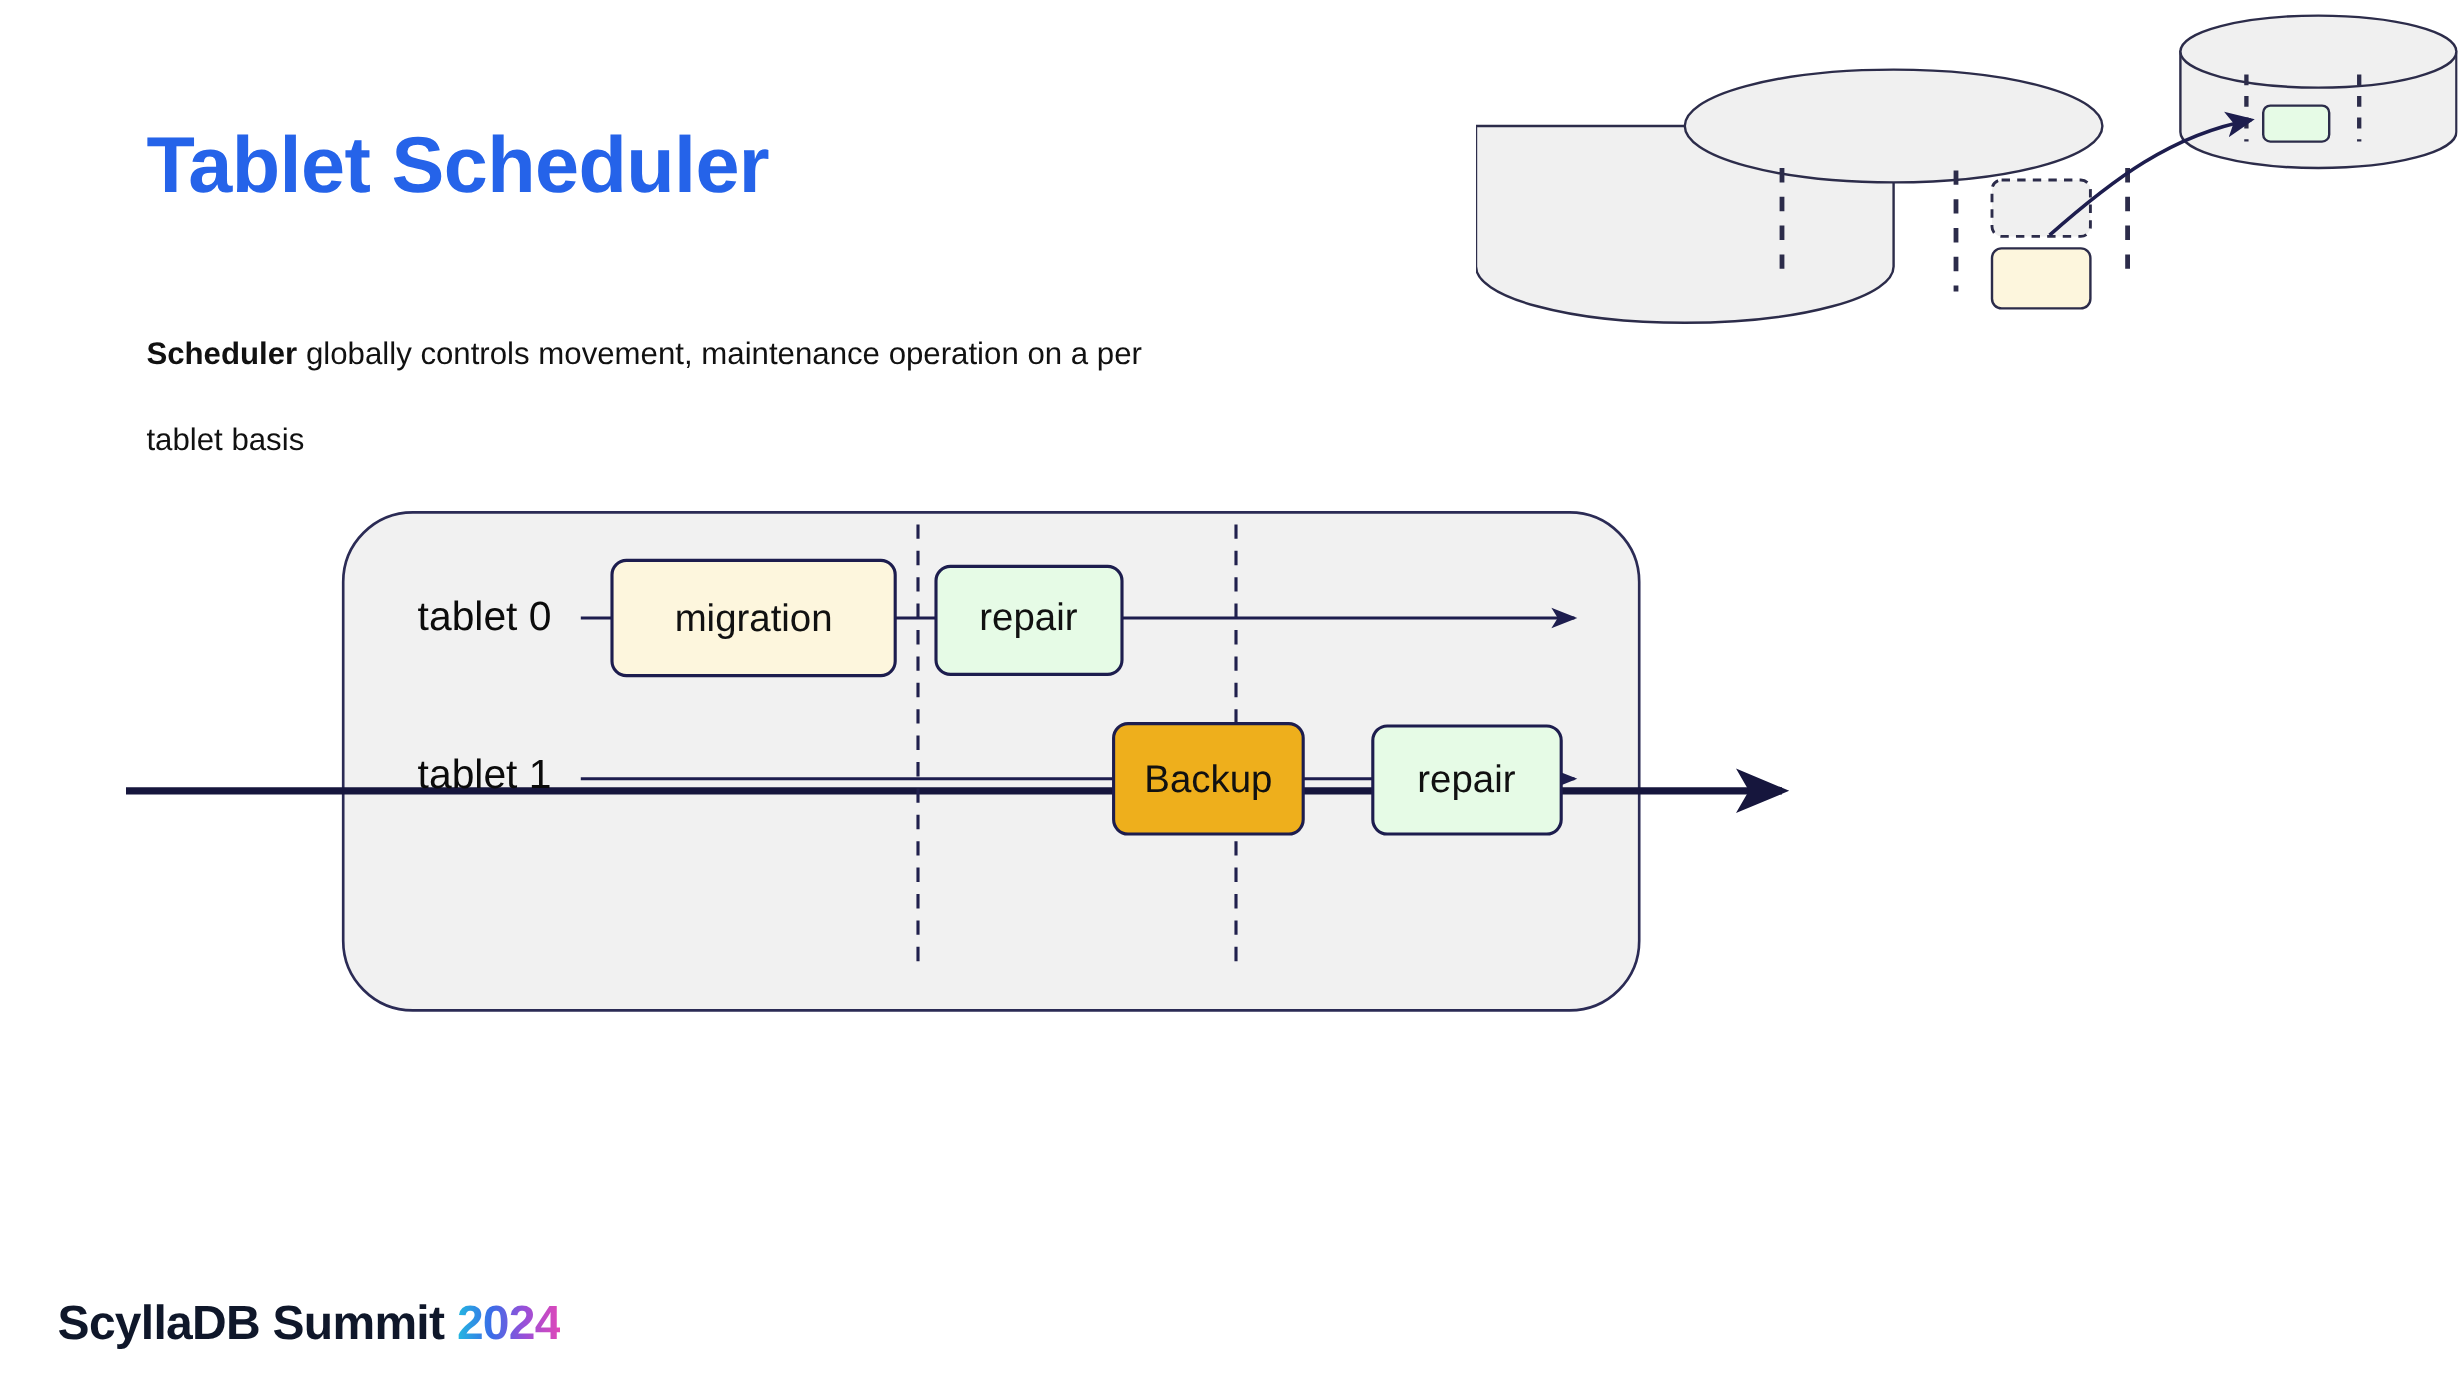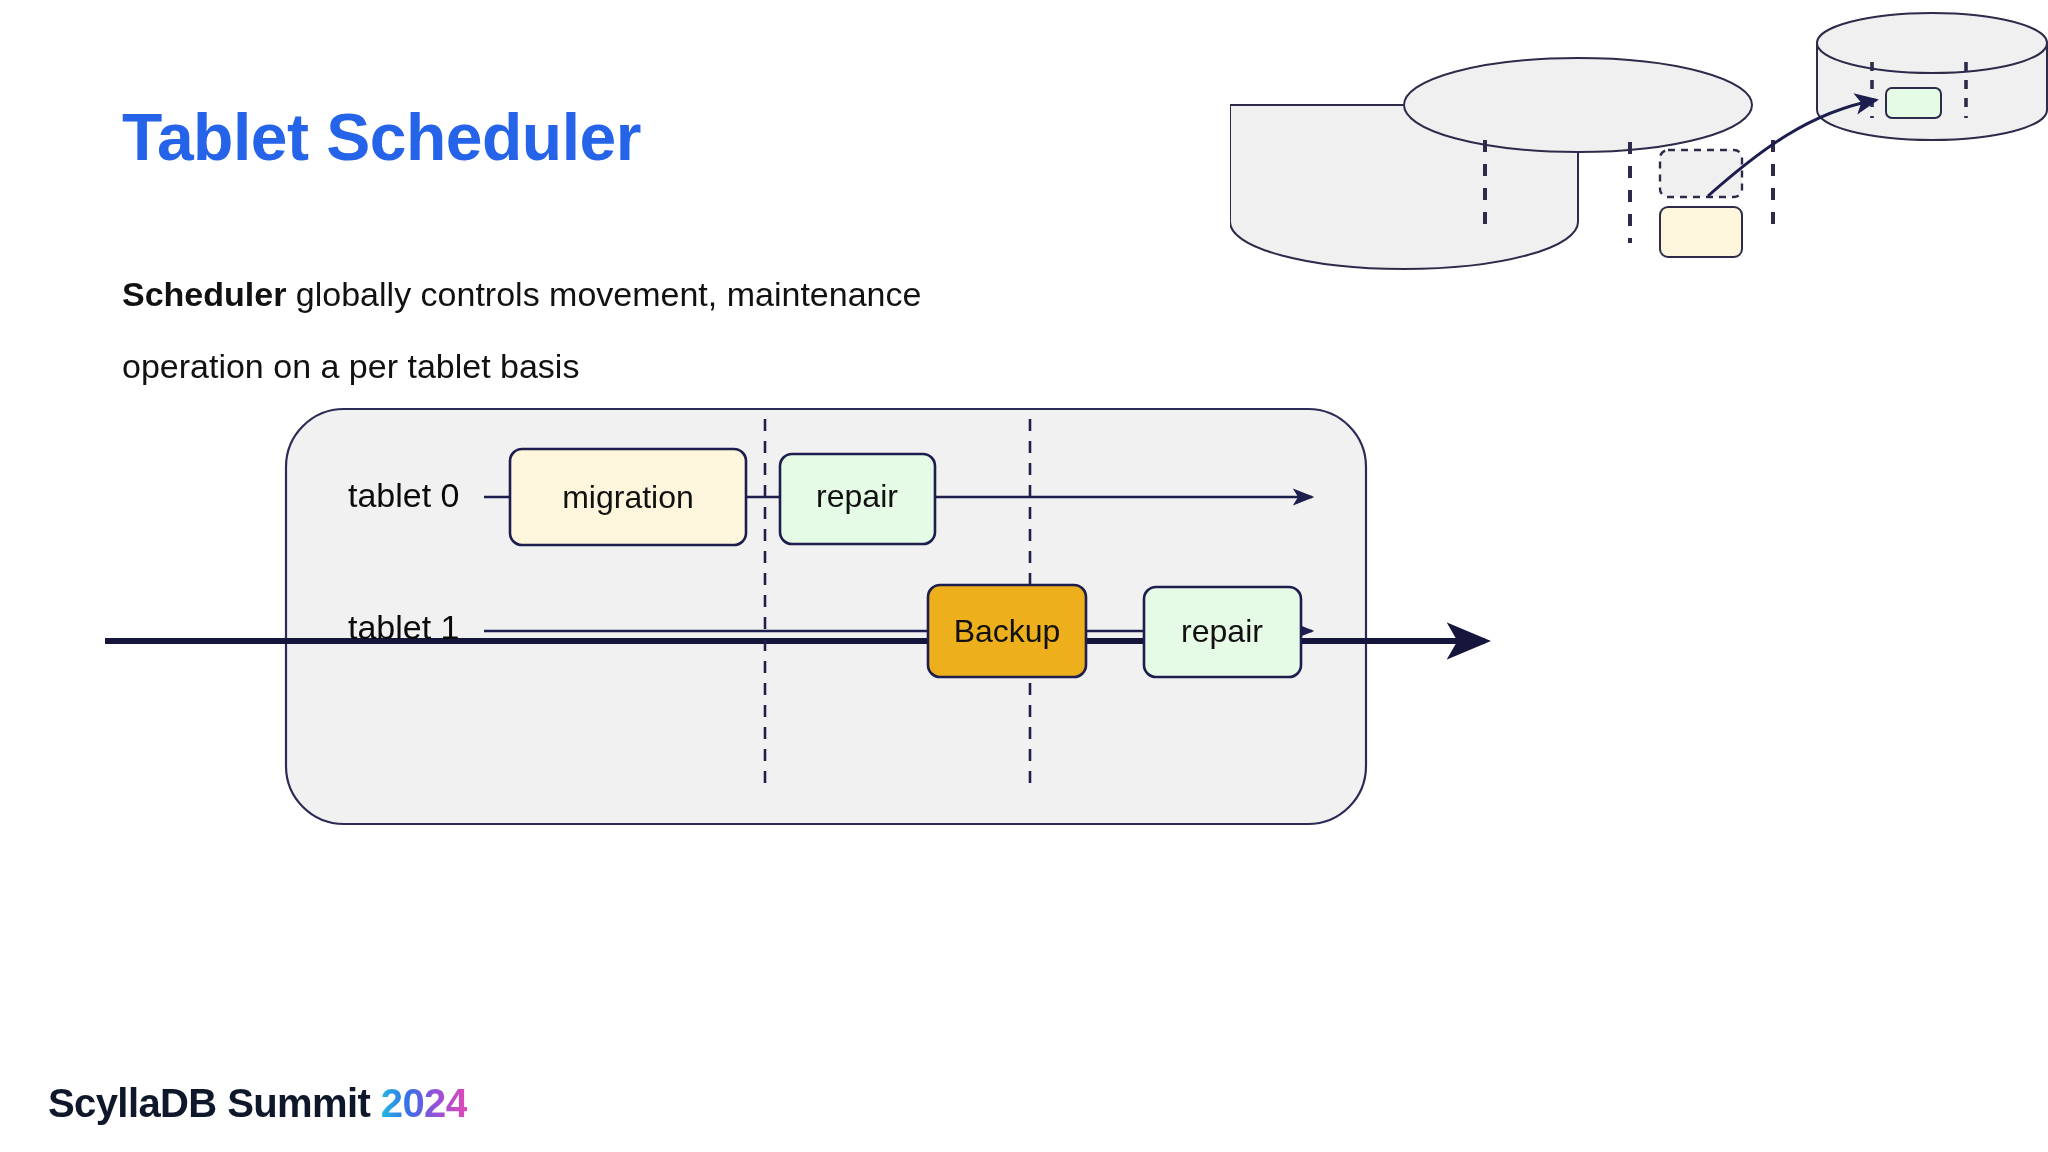--- a/index.html
+++ b/index.html
@@ -28,41 +28,41 @@
     font-family: Liberation Sans, sans-serif;
     margin-top: 21px;
   }
 
   
   #body-copy {
     position: absolute;
     left: 122px;
     top: 258px;
     width: 860px;
-    font-size: 34px;
+    font-size: 26px;
     line-height: 72px;
     color: #111111;
     font-family: "Liberation Sans", sans-serif;
   }
   #body-copy .lead { font-weight: bold; }
 
   
   #cylinders {
     position: absolute;
     left: 1230px;
     top: 0px;
     width: 818px;
     height: 360px;
   }
 
   
   #schedule-diagram {
     position: absolute;
     left: 100px;
-    top: 397px;
+    top: 415px;
     width: 1860px;
     height: 620px;
   }
 
   
   #footer-logo {
     position: absolute;
     left: 48px;
     top: 1081px;
     font-size: 40px;

